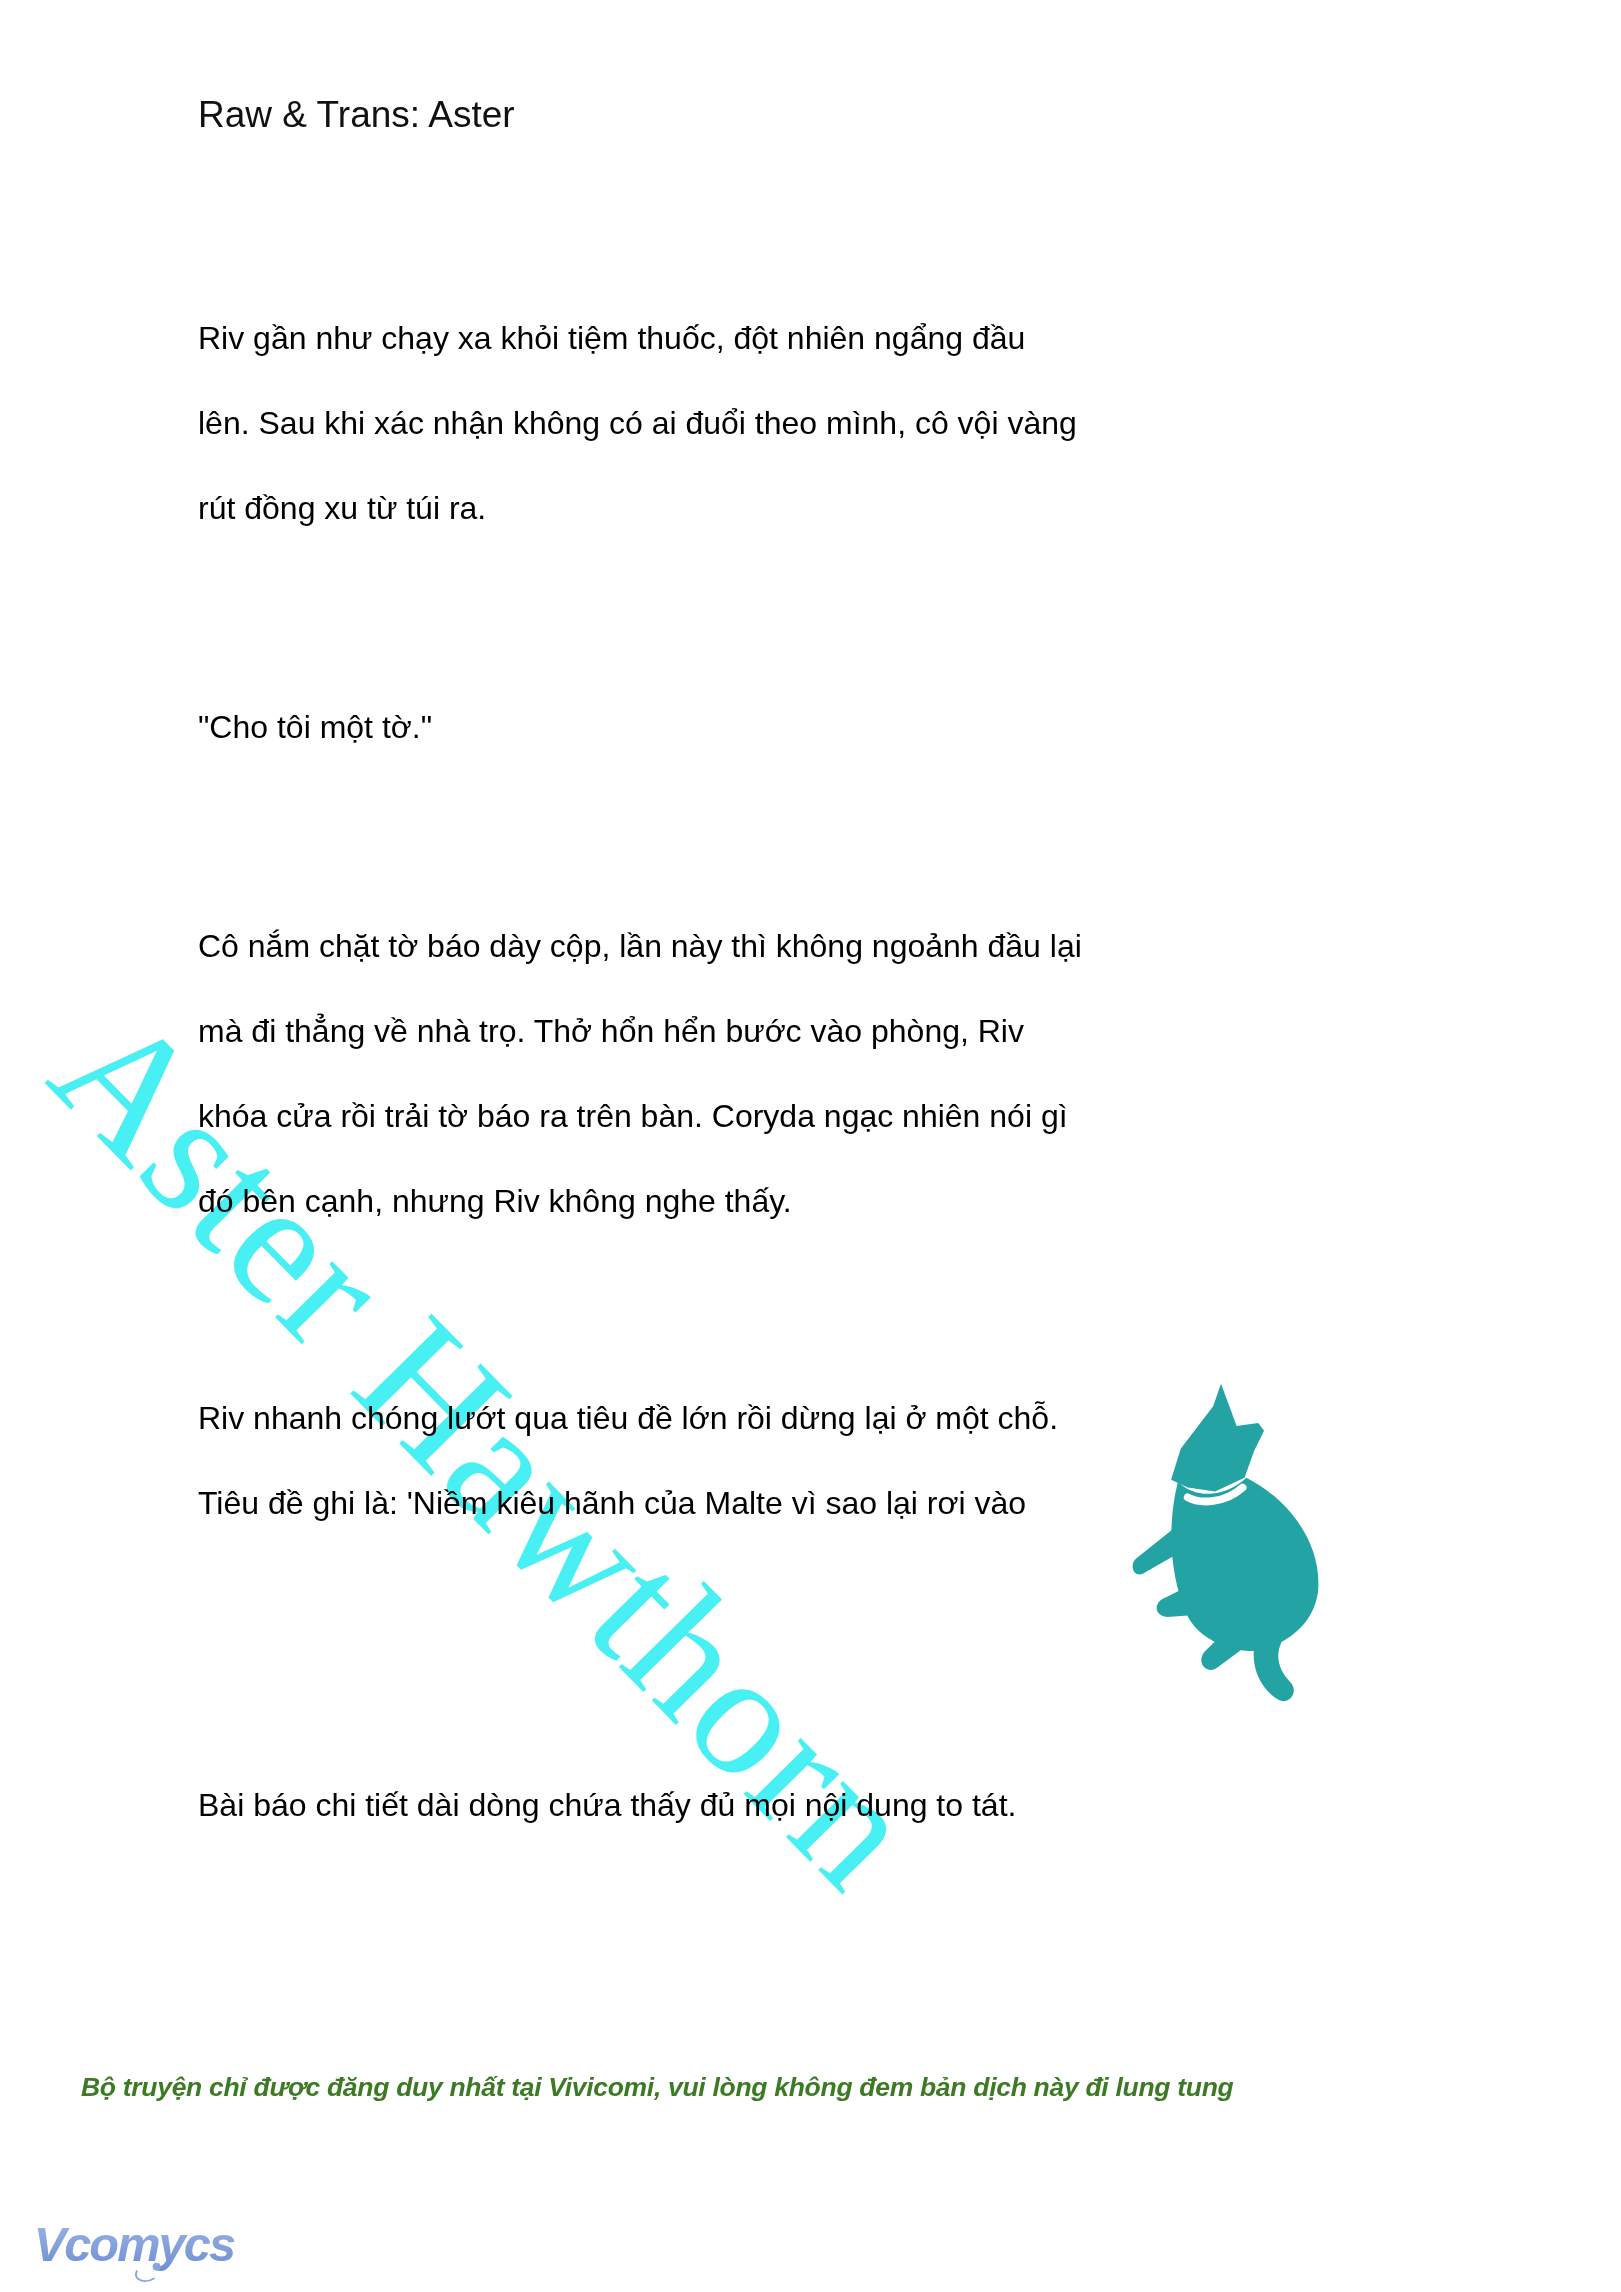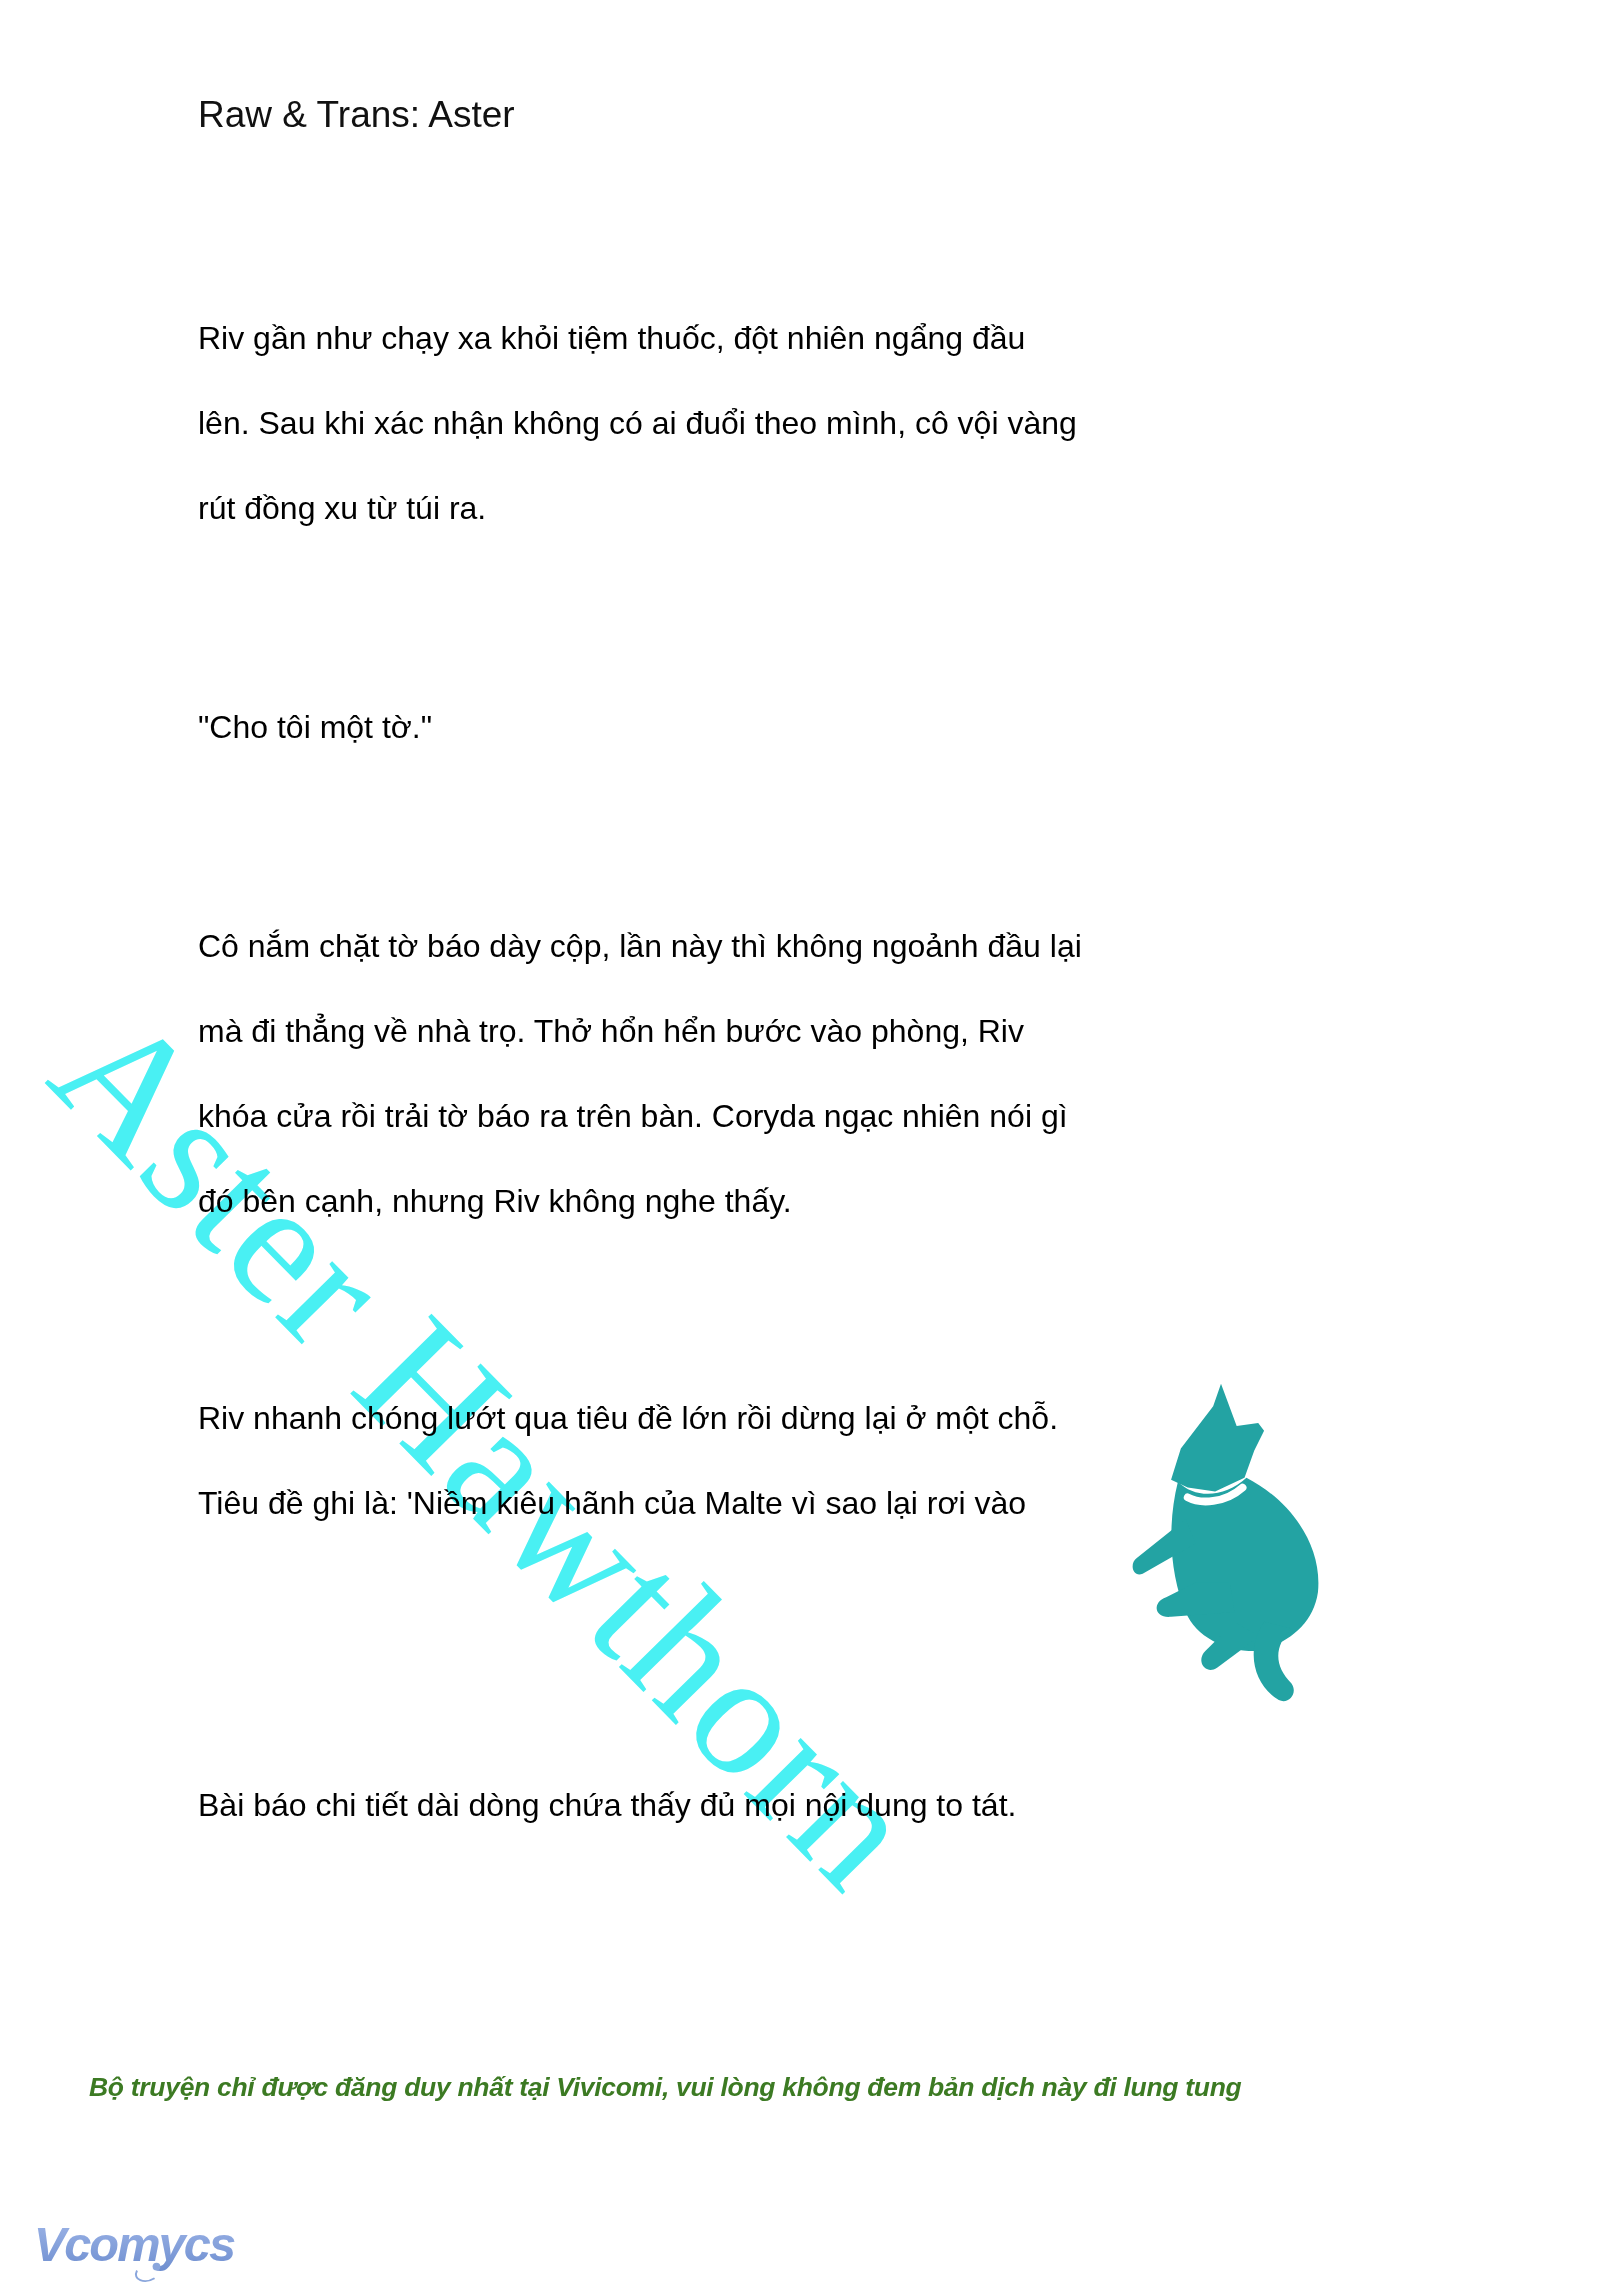--- a/index.html
+++ b/index.html
@@ -33,21 +33,21 @@
     position:absolute; left:1127px; top:1372px; width:235px; height:333px;
     z-index:4;
   }
   .footer {
     position:absolute; left:0; width:1621px; top:2066px;
     font-family:"Liberation Sans", sans-serif; font-weight:bold; font-style:italic;
     font-size:26.5px; color:#3c7a23; text-align:center; line-height:43px;
     z-index:3;
   }
   .footer .fl { display:block; }
-  .footer .fl1 { text-align:left; padding-left:81px; letter-spacing:-0.3px;margin-left:8px; }
+  .footer .fl1 { text-align:left; padding-left:81px; letter-spacing:-0.3px; }
   .logo {
     position:absolute; left:29px; top:2210px; width:216px; height:78px;
   }
 </style>
 </head>
 <body>
 
 <div class="header">Raw &amp; Trans: Aster</div>
 
 <div class="watermark">Aster Hawthorn</div>

